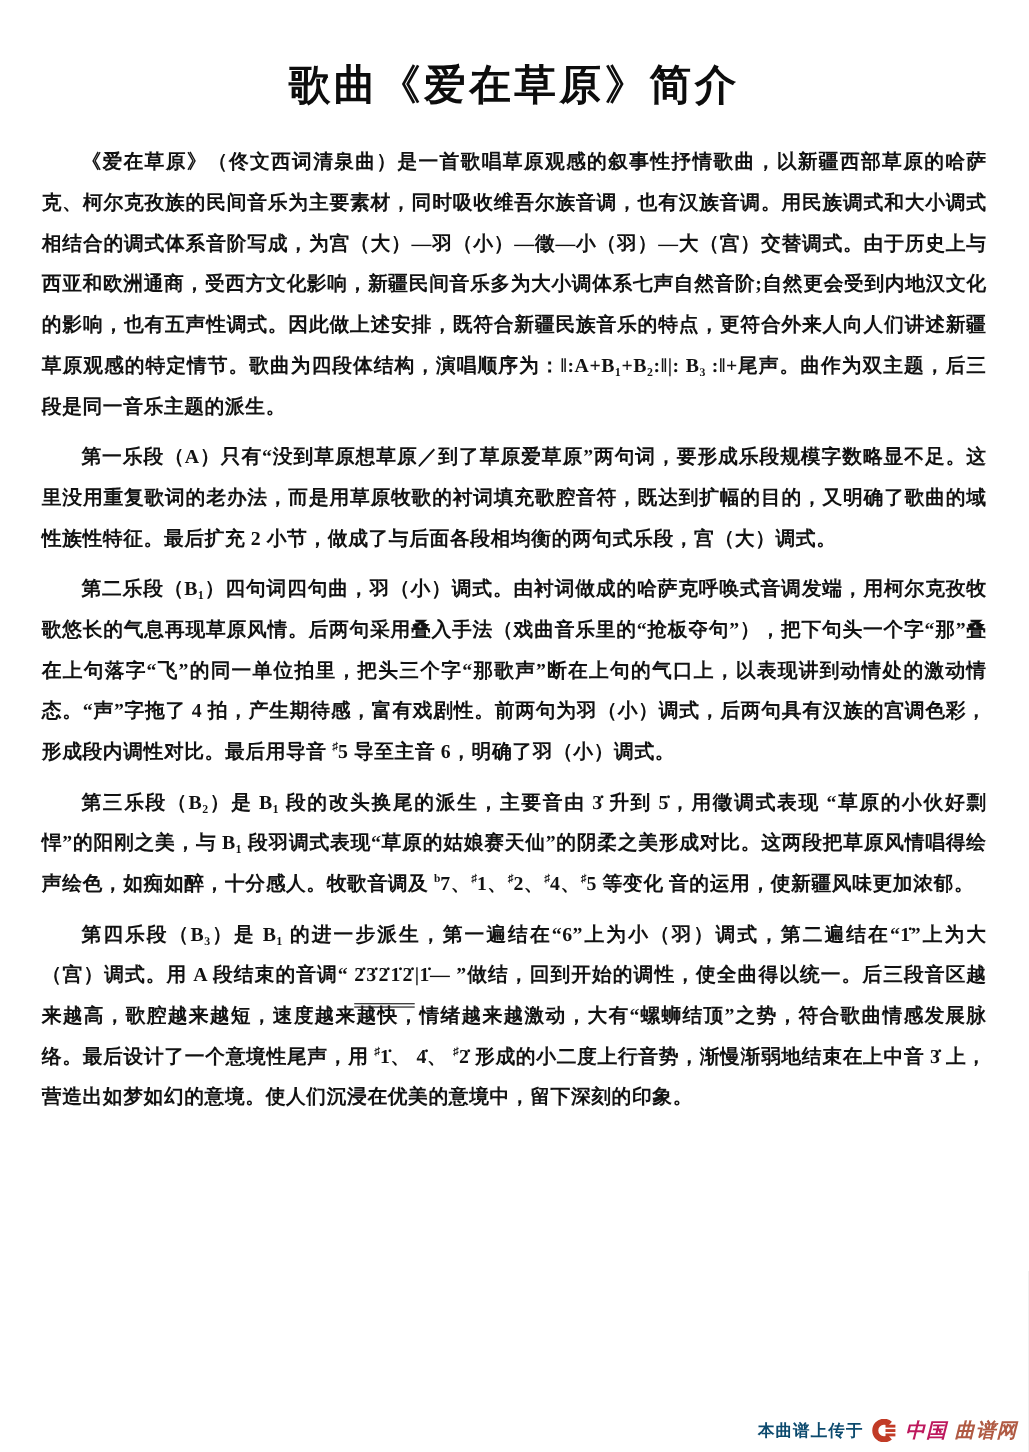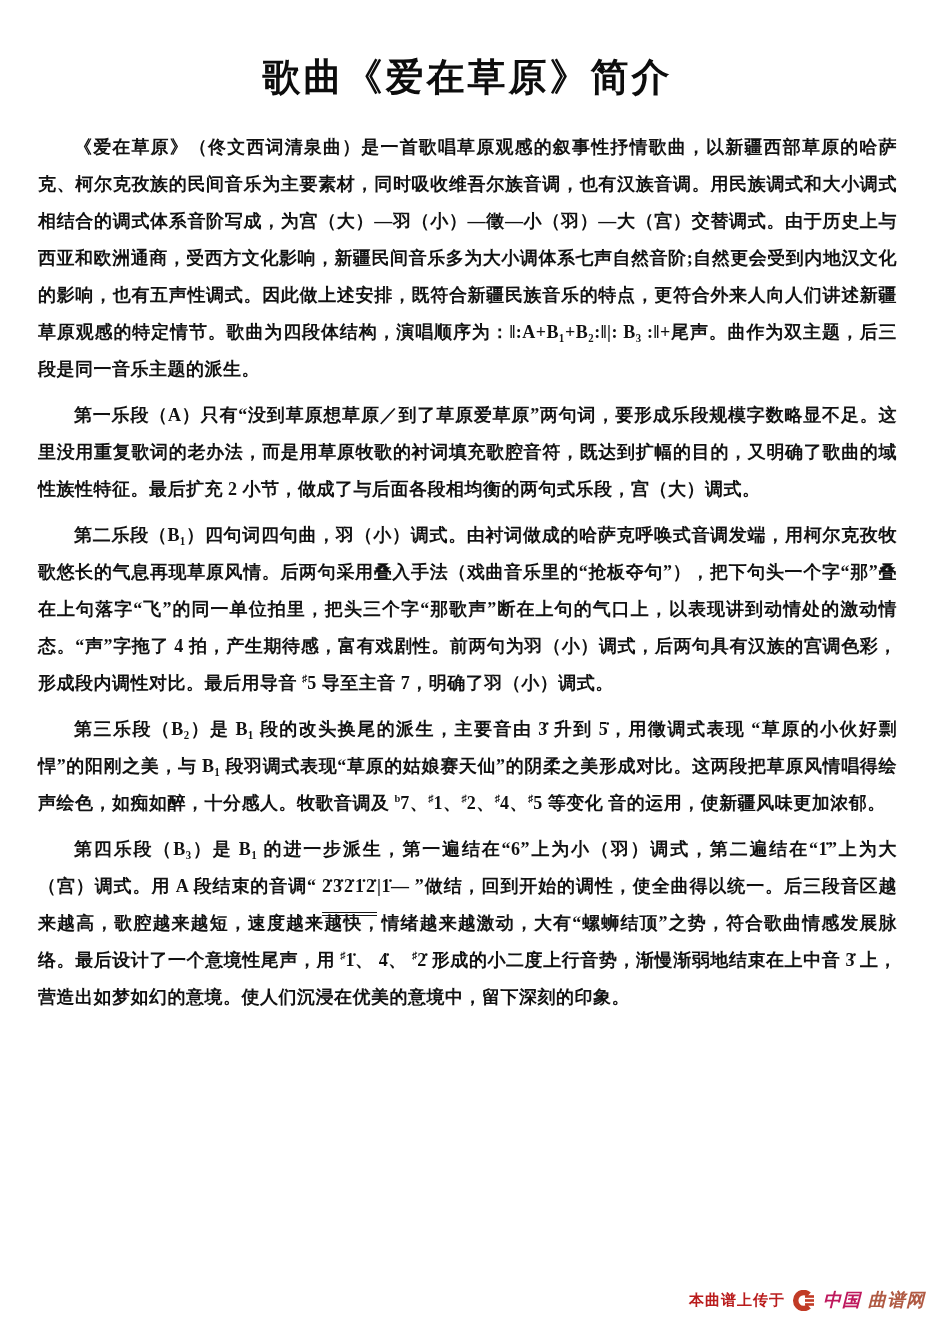--- a/index.html
+++ b/index.html
@@ -26,36 +26,36 @@
   }
   .signature{
     text-align:right;font-size:20px;line-height:32px;
     margin-top:6px;padding-right:8px;color:#151515;
   }
   .footer{
     position:absolute;right:10px;bottom:8px;
     display:flex;align-items:center;gap:7px;
     font-family:"Liberation Sans","DejaVu Sans",sans-serif;font-weight:bold;
   }
-  .uploaded{font-size:15px;color:#b91c1c;letter-spacing:1px;}
+  .uploaded{font-size:15px;color:#0c4a6e;letter-spacing:1px;}
   .logo-icon{display:inline-flex;align-items:center;}
   .brand{font-size:18px;font-style:italic;letter-spacing:1px;}
   .brand-secondary{font-size:18px;font-style:italic;letter-spacing:1px;}
 </style>
 </head>
 <body>
 
 <div class="page">
 
   <h1 class="title">歌曲《爱在草原》简介</h1>
 
   <div class="body-text">
     <p class="para"><span>《爱在草原》（佟文西词清泉曲）是一首歌唱草原观感的叙事性抒情歌曲，以新疆西部草原的哈萨克、柯尔克孜族的民间音乐为主要素材，同时吸收维吾尔族音调，也有汉族音调。用民族调式和大小调式相结合的调式体系音阶写成，为宫（大）—羽（小）—徵—小（羽）—大（宫）交替调式。由于历史上与西亚和欧洲通商，受西方文化影响，新疆民间音乐多为大小调体系七声自然音阶;自然更会受到内地汉文化的影响，也有五声性调式。因此做上述安排，既符合新疆民族音乐的特点，更符合外来人向人们讲述新疆草原观感的特定情节。歌曲为四段体结构，演唱顺序为：‖:A+B₁+B₂:‖|: B₃ :‖+尾声。曲作为双主题，后三段是同一音乐主题的派生。</span></p>
     <p class="para"><span>第一乐段（A）只有“没到草原想草原／到了草原爱草原”两句词，要形成乐段规模字数略显不足。这里没用重复歌词的老办法，而是用草原牧歌的衬词填充歌腔音符，既达到扩幅的目的，又明确了歌曲的域性族性特征。最后扩充 2 小节，做成了与后面各段相均衡的两句式乐段，宫（大）调式。</span></p>
-    <p class="para"><span>第二乐段（B₁）四句词四句曲，羽（小）调式。由衬词做成的哈萨克呼唤式音调发端，用柯尔克孜牧歌悠长的气息再现草原风情。后两句采用叠入手法（戏曲音乐里的“抢板夺句”），把下句头一个字“那”叠在上句落字“飞”的同一单位拍里，把头三个字“那歌声”断在上句的气口上，以表现讲到动情处的激动情态。“声”字拖了 4 拍，产生期待感，富有戏剧性。前两句为羽（小）调式，后两句具有汉族的宫调色彩，形成段内调性对比。最后用导音 </span><span class="seg-sup">♯</span><span>5 导至主音 7，明确了羽（小）调式。</span></p>
+    <p class="para"><span>第二乐段（B₁）四句词四句曲，羽（小）调式。由衬词做成的哈萨克呼唤式音调发端，用柯尔克孜牧歌悠长的气息再现草原风情。后两句采用叠入手法（戏曲音乐里的“抢板夺句”），把下句头一个字“那”叠在上句落字“飞”的同一单位拍里，把头三个字“那歌声”断在上句的气口上，以表现讲到动情处的激动情态。“声”字拖了 4 拍，产生期待感，富有戏剧性。前两句为羽（小）调式，后两句具有汉族的宫调色彩，形成段内调性对比。最后用导音 </span><span class="seg-sup">♯</span><span>5 导至主音 6，明确了羽（小）调式。</span></p>
     <p class="para"><span>第三乐段（B₂）是 B₁ 段的改头换尾的派生，主要音由 3̇ 升到 5̇，用徵调式表现 “草原的小伙好剽悍”的阳刚之美，与 B₁ 段羽调式表现“草原的姑娘赛天仙”的阴柔之美形成对比。这两段把草原风情唱得绘声绘色，如痴如醉，十分感人。牧歌音调及 </span><span class="seg-sup">b</span><span>7、</span><span class="seg-sup">♯</span><span>1、</span><span class="seg-sup">♯</span><span>2、</span><span class="seg-sup">♯</span><span>4、</span><span class="seg-sup">♯</span><span>5 等变化 音的运用，使新疆风味更加浓郁。</span></p>
     <p class="para"><span>第四乐段（B₃）是 B₁ 的进一步派生，第一遍结在“6”上为小（羽）调式，第二遍结在“1̇”上为大（宫）调式。用 A 段结束的音调“ </span><span class="seg-score">2̇3̇2̇1̇2̇</span><span>|1̇— ”做结，回到开始的调性，使全曲得以统一。后三段音区越来越高，歌腔越来越短，速度越来越快，情绪越来越激动，大有“螺蛳结顶”之势，符合歌曲情感发展脉络。最后设计了一个意境性尾声，用 </span><span class="seg-sup">♯</span><span>1̇、 4̇、 </span><span class="seg-sup">♯</span><span>2̇ 形成的小二度上行音势，渐慢渐弱地结束在上中音 3̇ 上，营造出如梦如幻的意境。使人们沉浸在优美的意境中，留下深刻的印象。</span></p>
   </div>
 
   <div class="signature">
   </div>
 
   <div class="footer">
     <span class="uploaded">本曲谱上传于</span>
     <span class="logo-icon">

